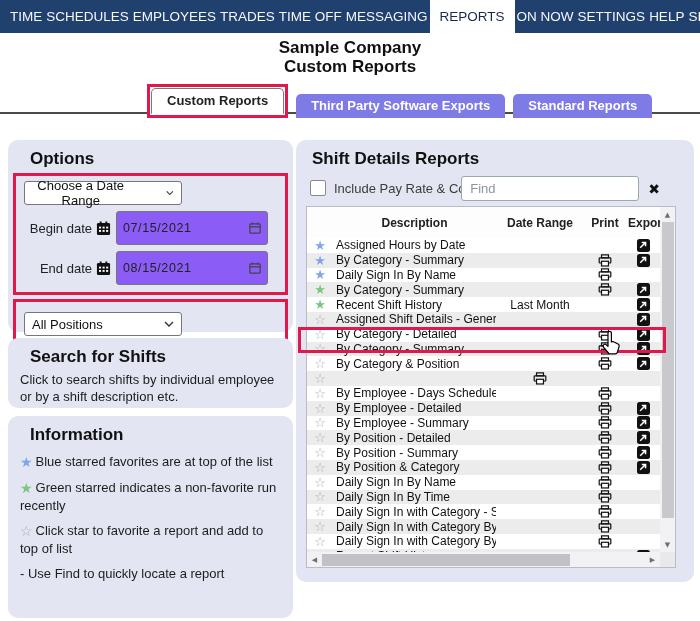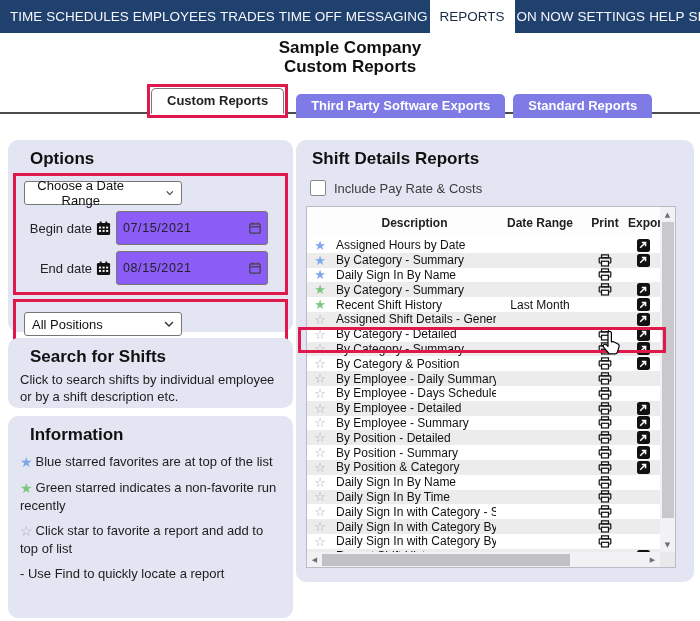--- a/index.html
+++ b/index.html
@@ -227,20 +227,24 @@
     </div>
 </section>
 
 <section class="panel reports-panel">
   <h2>Shift Details Reports</h2>
   <div class="controls-row">
     <div class="checkbox-wrap">
       <span class="checkbox"></span>
       <span>Include Pay Rate &amp; Costs</span>
     </div>
+    <div class="find-wrap">
+      <input class="find-input" type="text" placeholder="Find" style="">
+      <span class="find-clear">✖</span>
+    </div>
   </div>
 
   <div class="list">
     <div class="list-header">
       <span></span>
       <span>Description</span>
       <span>Date Range</span>
       <span>Print</span>
       <span style="text-align:left;padding-left:2px;">Export</span>
     </div>
@@ -387,21 +391,20 @@
           <span class="cell exportc">
             <span class="export-box">
               <svg viewBox="0 0 10 10" width="8" height="8">
                 <path d="M1.5 8.5 L7.5 2.5 M3.5 1.8 h4.7 v4.7" fill="none" stroke="#fff" stroke-width="1.9"></path>
               </svg>
             </span>
           </span>
         </div>
         <div class="row alt">
           <span class="cell star star-empty">☆</span>
-          <span class="cell desc">By Employee - Daily Summary</span>
           <span class="cell range"></span>
           <span class="cell printc">
             <svg viewBox="0 0 16 15" width="14" height="13">
               <rect x="4" y="1" width="8" height="3.4" fill="none" stroke="#111" stroke-width="1.4"></rect>
               <rect x="1.3" y="4.4" width="13.4" height="6" rx="0.8" fill="none" stroke="#111" stroke-width="1.4"></rect>
               <rect x="4" y="8.4" width="8" height="5.4" fill="#fff" stroke="#111" stroke-width="1.4"></rect>
             </svg>
           </span>
           <span class="cell exportc"></span>
         </div>

